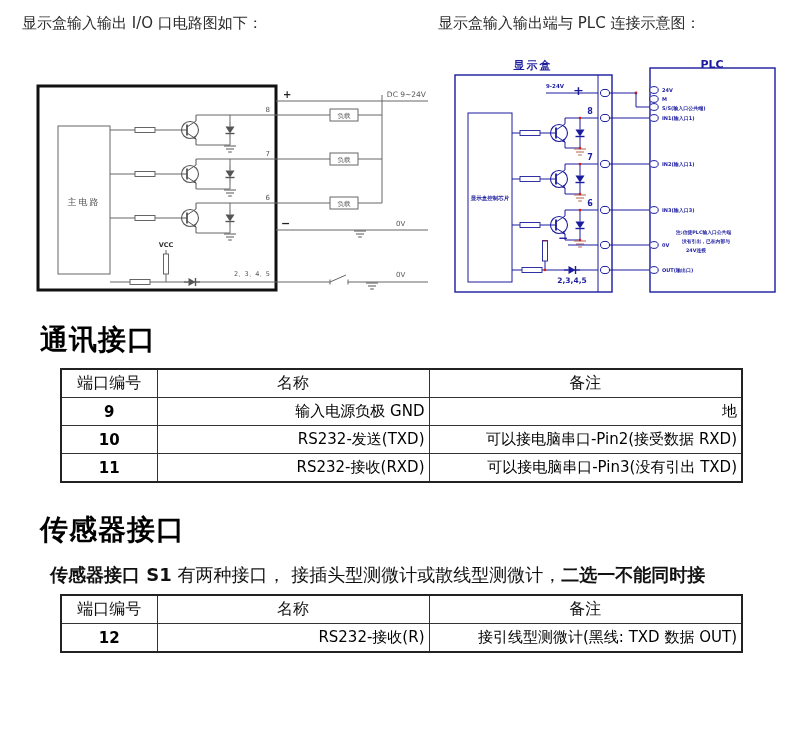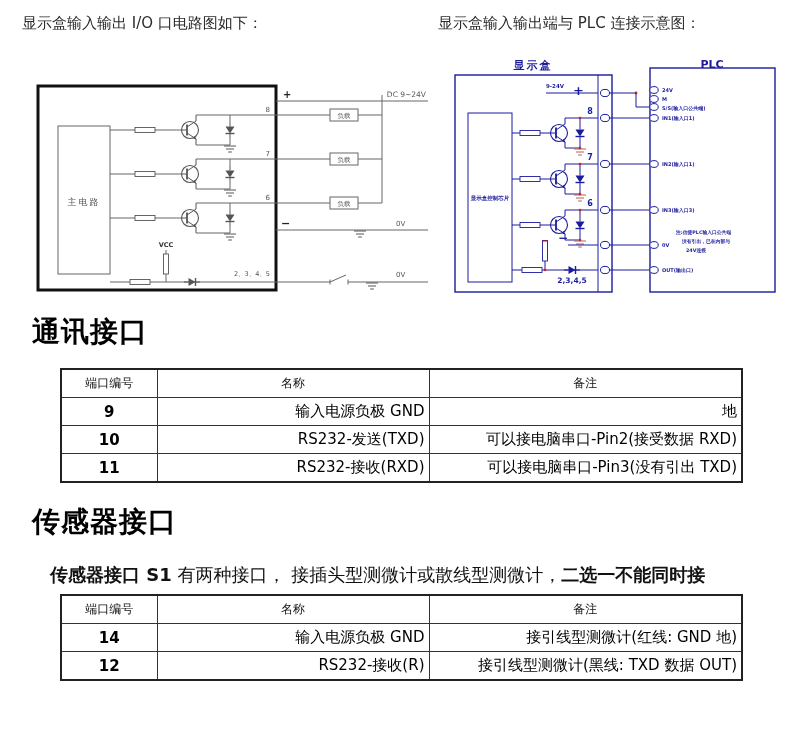--- a/index.html
+++ b/index.html
@@ -3,31 +3,31 @@
 <meta charset="utf-8">
 <style>
   html,body{margin:0;padding:0;}
   body{
     width:790px;height:755px;background:#ffffff;position:relative;overflow:hidden;
     font-family:"DejaVu Sans","Liberation Sans",sans-serif;color:#1a1a1a;
   }
   .caption{position:absolute;font-size:15px;color:#2b2b2b;white-space:nowrap;}
   .diagram{position:absolute;}
   .section-heading{
-    position:absolute;margin:0;font-size:28px;font-weight:bold;color:#000;
+    position:absolute;margin:8px;font-size:28px;font-weight:bold;color:#000;
     font-family:"DejaVu Serif","Liberation Serif",serif;letter-spacing:1px;white-space:nowrap;
   }
   .sensor-note{position:absolute;font-size:18px;color:#111;white-space:nowrap;}
   .sensor-note .b{font-weight:bold;}
   table.ports{
     position:absolute;border-collapse:collapse;table-layout:fixed;width:681px;
     font-size:15px;color:#000;background:#fff;border:2px solid #222;
   }
   table.ports td{border:1px solid #333;height:27px;padding:0 4px 0 10px;overflow:hidden;white-space:nowrap;text-align:right;}
-  table.ports tr.hdr td{text-align:center;padding:0;font-size:12px;color:#111;margin-left:31px;}
+  table.ports tr.hdr td{text-align:center;padding:0;font-size:16px;color:#111;margin-left:31px;}
   table.ports td.num{text-align:center;padding:0;font-weight:bold;}
   
   text{font-family:"DejaVu Sans","Liberation Sans",sans-serif;}
   .gtxt{fill:#555;}
   .btxt{fill:#1b1b9e;font-weight:bold;}
   .wire{stroke:#666;fill:none;stroke-width:1;}
   .bwire{stroke:#1b1b9e;fill:none;stroke-width:1;}
 </style>
 </head>
 <body>
@@ -312,23 +312,18 @@
       <col style="width:272px">
       <col style="width:313px">
     </colgroup>
   <tbody>
       <tr class="hdr">
     <td>端口编号</td>
     <td>名称</td>
     <td>备注</td>
   </tr>
   <tr>
-    <td class="num">14</td>
-    <td>输入电源负极 GND</td>
-    <td>接引线型测微计(红线: GND 地)</td>
-  </tr>
-  <tr>
     <td class="num">12</td>
     <td>RS232-接收(R)</td>
     <td>接引线型测微计(黑线: TXD 数据 OUT)</td>
   </tr>
 </tbody>
   </table>
 
 </body></html>

